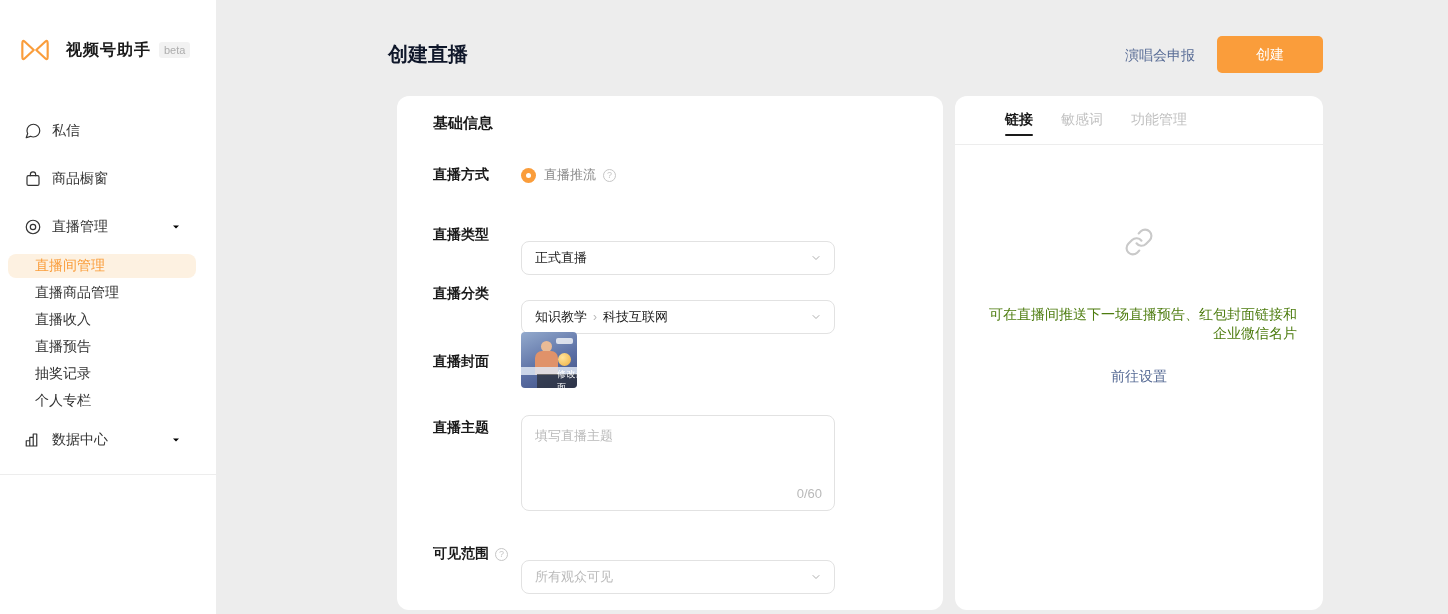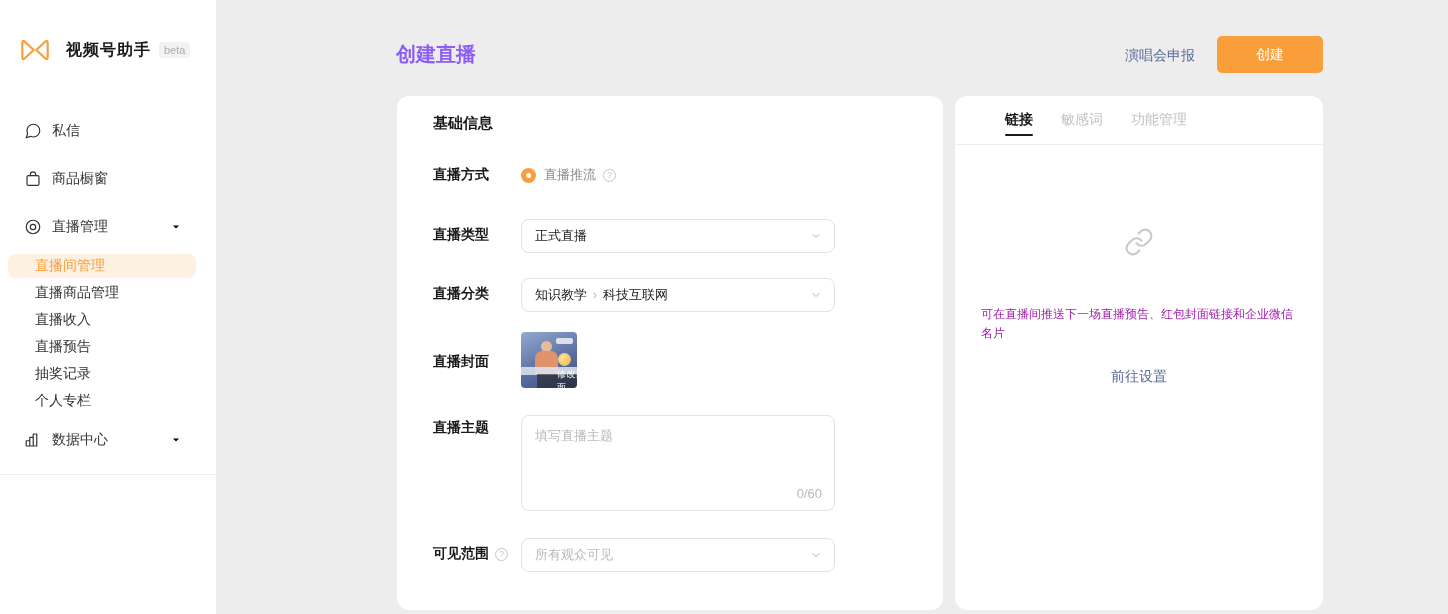--- a/index.html
+++ b/index.html
@@ -20,38 +20,38 @@
   .nav-item .chev { position:absolute; right:34px; width:12px; height:12px; }
   .subnav { }
   .sub-item { display:flex; align-items:center; height:24px; margin:3px 20px 3px 8px; padding-left:27px; font-size:14px; color:#333; border-radius:8px; cursor:pointer; }
   .sub-item.active { background:#fdf1e1; color:#fa9d3b; }
   .side-divider { border-top:1px solid #ededed; margin-top:10px; }
   .nav-item.bottom { height:56px; }
   svg.stroke { fill:none; stroke:#333; stroke-width:1.6; stroke-linecap:round; stroke-linejoin:round; }
   svg.chevron { fill:none; stroke:#999; stroke-width:1.6; stroke-linecap:round; stroke-linejoin:round; }
 
   
-  .page-title { position:absolute; left:396px; top:41px; font-size:20px; font-weight:bold; color:#8b5cf6; }
+  .page-title { position:absolute; left:388px; top:41px; font-size:20px; font-weight:bold; color:#0f172a; }
   .concert-link { position:absolute; left:1125px; top:47px; font-size:14px; color:#576b95; cursor:pointer; }
   .create-btn { position:absolute; left:1217px; top:36px; width:106px; height:37px; background:#fa9d3b; border:none; border-radius:5px; color:#fff; font-size:14px; cursor:pointer; font-family:inherit; }
 
   
   .card { position:absolute; background:#fff; border-radius:12px; }
   .card.form-card { left:397px; top:96px; width:546px; height:514px; }
   .card.side-card { left:955px; top:96px; width:368px; height:514px; }
 
   
   .section-title { position:absolute; left:36px; top:18px; font-size:15px; font-weight:bold; color:#1a1a1a; }
   .f-label { position:absolute; left:36px; font-size:14px; font-weight:bold; color:#1a1a1a; display:flex; align-items:center; }
   .help-ic { display:inline-flex; align-items:center; justify-content:center; width:13px; height:13px; border:1px solid #c6c6c6; border-radius:50%; color:#c6c6c6; font-size:9px; font-weight:normal; margin-left:6px; }
   .radio-row { position:absolute; left:124px; top:70px; display:flex; align-items:center; }
   .radio-dot { width:15px; height:15px; border-radius:50%; background:#fa9d3b; position:relative; }
   .radio-dot::after { content:""; position:absolute; left:5px; top:5px; width:5px; height:5px; border-radius:50%; background:#fff; }
   .radio-label { margin-left:8px; font-size:13px; color:#888; }
-  .select { position:absolute; left:124px; width:314px; height:34px; border:1px solid #e2e2e2; border-radius:8px; background:#fff; display:flex; align-items:center; padding:0 34px 0 13px; font-size:13px; color:#1a1a1a; cursor:pointer; }
+  .select { position:absolute; left:124px; width:314px; height:34px; border:1px solid #e2e2e2; border-radius:8px; background:#fff; display:flex; align-items:center; padding:0 34px 0 13px; font-size:13px; color:#1a1a1a; cursor:pointer;margin-top:22px; }
   .select .sel-chev { position:absolute; right:12px; width:12px; height:12px; }
   .select.placeholder { color:#b9b9b9; }
   .cat-sep { color:#b9b9b9; margin:0 6px; font-size:12px; }
 
   .cover-thumb { position:absolute; left:124px; top:236px; width:56px; height:56px; border-radius:4px; overflow:hidden; cursor:pointer;
     background:linear-gradient(155deg,#93aacd 0%,#5b6fa4 55%,#3d4e82 100%); }
   .cover-person-head { position:absolute; left:20px; top:9px; width:11px; height:11px; border-radius:50%; background:#e9bb96; }
   .cover-person-body { position:absolute; left:14px; top:19px; width:23px; height:24px; border-radius:7px 7px 0 0; background:#e0926a; }
   .cover-coin { position:absolute; right:6px; top:21px; width:13px; height:13px; border-radius:50%; background:radial-gradient(circle at 35% 35%,#ffe39a,#f0b03f); }
   .cover-chip { position:absolute; right:4px; top:6px; width:17px; height:6px; border-radius:2px; background:rgba(255,255,255,.75); }
@@ -63,21 +63,21 @@
   .topic-box textarea::placeholder { color:#b9b9b9; }
   .topic-counter { position:absolute; right:12px; bottom:9px; font-size:13px; color:#b9b9b9; }
 
   
   .tabs { display:flex; align-items:center; height:49px; padding-left:50px; border-bottom:1px solid #ededed; }
   .tab { font-size:14px; color:#c1c1c1; margin-right:28px; cursor:pointer; position:relative; height:100%; display:flex; align-items:center; }
   .tab.active { color:#1a1a1a; font-weight:bold; }
   .tab.active::after { content:""; position:absolute; left:0; bottom:8px; width:100%; height:2px; background:#1a1a1a; border-radius:1px; }
   .panel-body { display:flex; flex-direction:column; align-items:center; }
   .link-ic { margin-top:82px; width:30px; height:30px; }
-  .panel-text { margin-top:48px; width:316px; text-align:left; font-size:12px; line-height:19px; color:#a21caf; }
+  .panel-text { margin-top:48px; width:316px; text-align:right; font-size:14px; line-height:19px; color:#4d7c0f; }
   .panel-link { margin-top:25px; font-size:14px; color:#576b95; cursor:pointer; }
 </style>
 </head>
 <body>
 
 <div class="sidebar">
   <div class="logo-row">
     <svg class="logo-mark" viewBox="0 0 36 30">
       <g fill="none" stroke="#fa9d3b" stroke-width="2.6" stroke-linejoin="round" stroke-linecap="round">
         <path d="M16.5 15 L5.5 4.8 Q2.8 2.6 2.8 7.2 L2.8 22.8 Q2.8 27.4 5.5 25.2 Z"></path>

